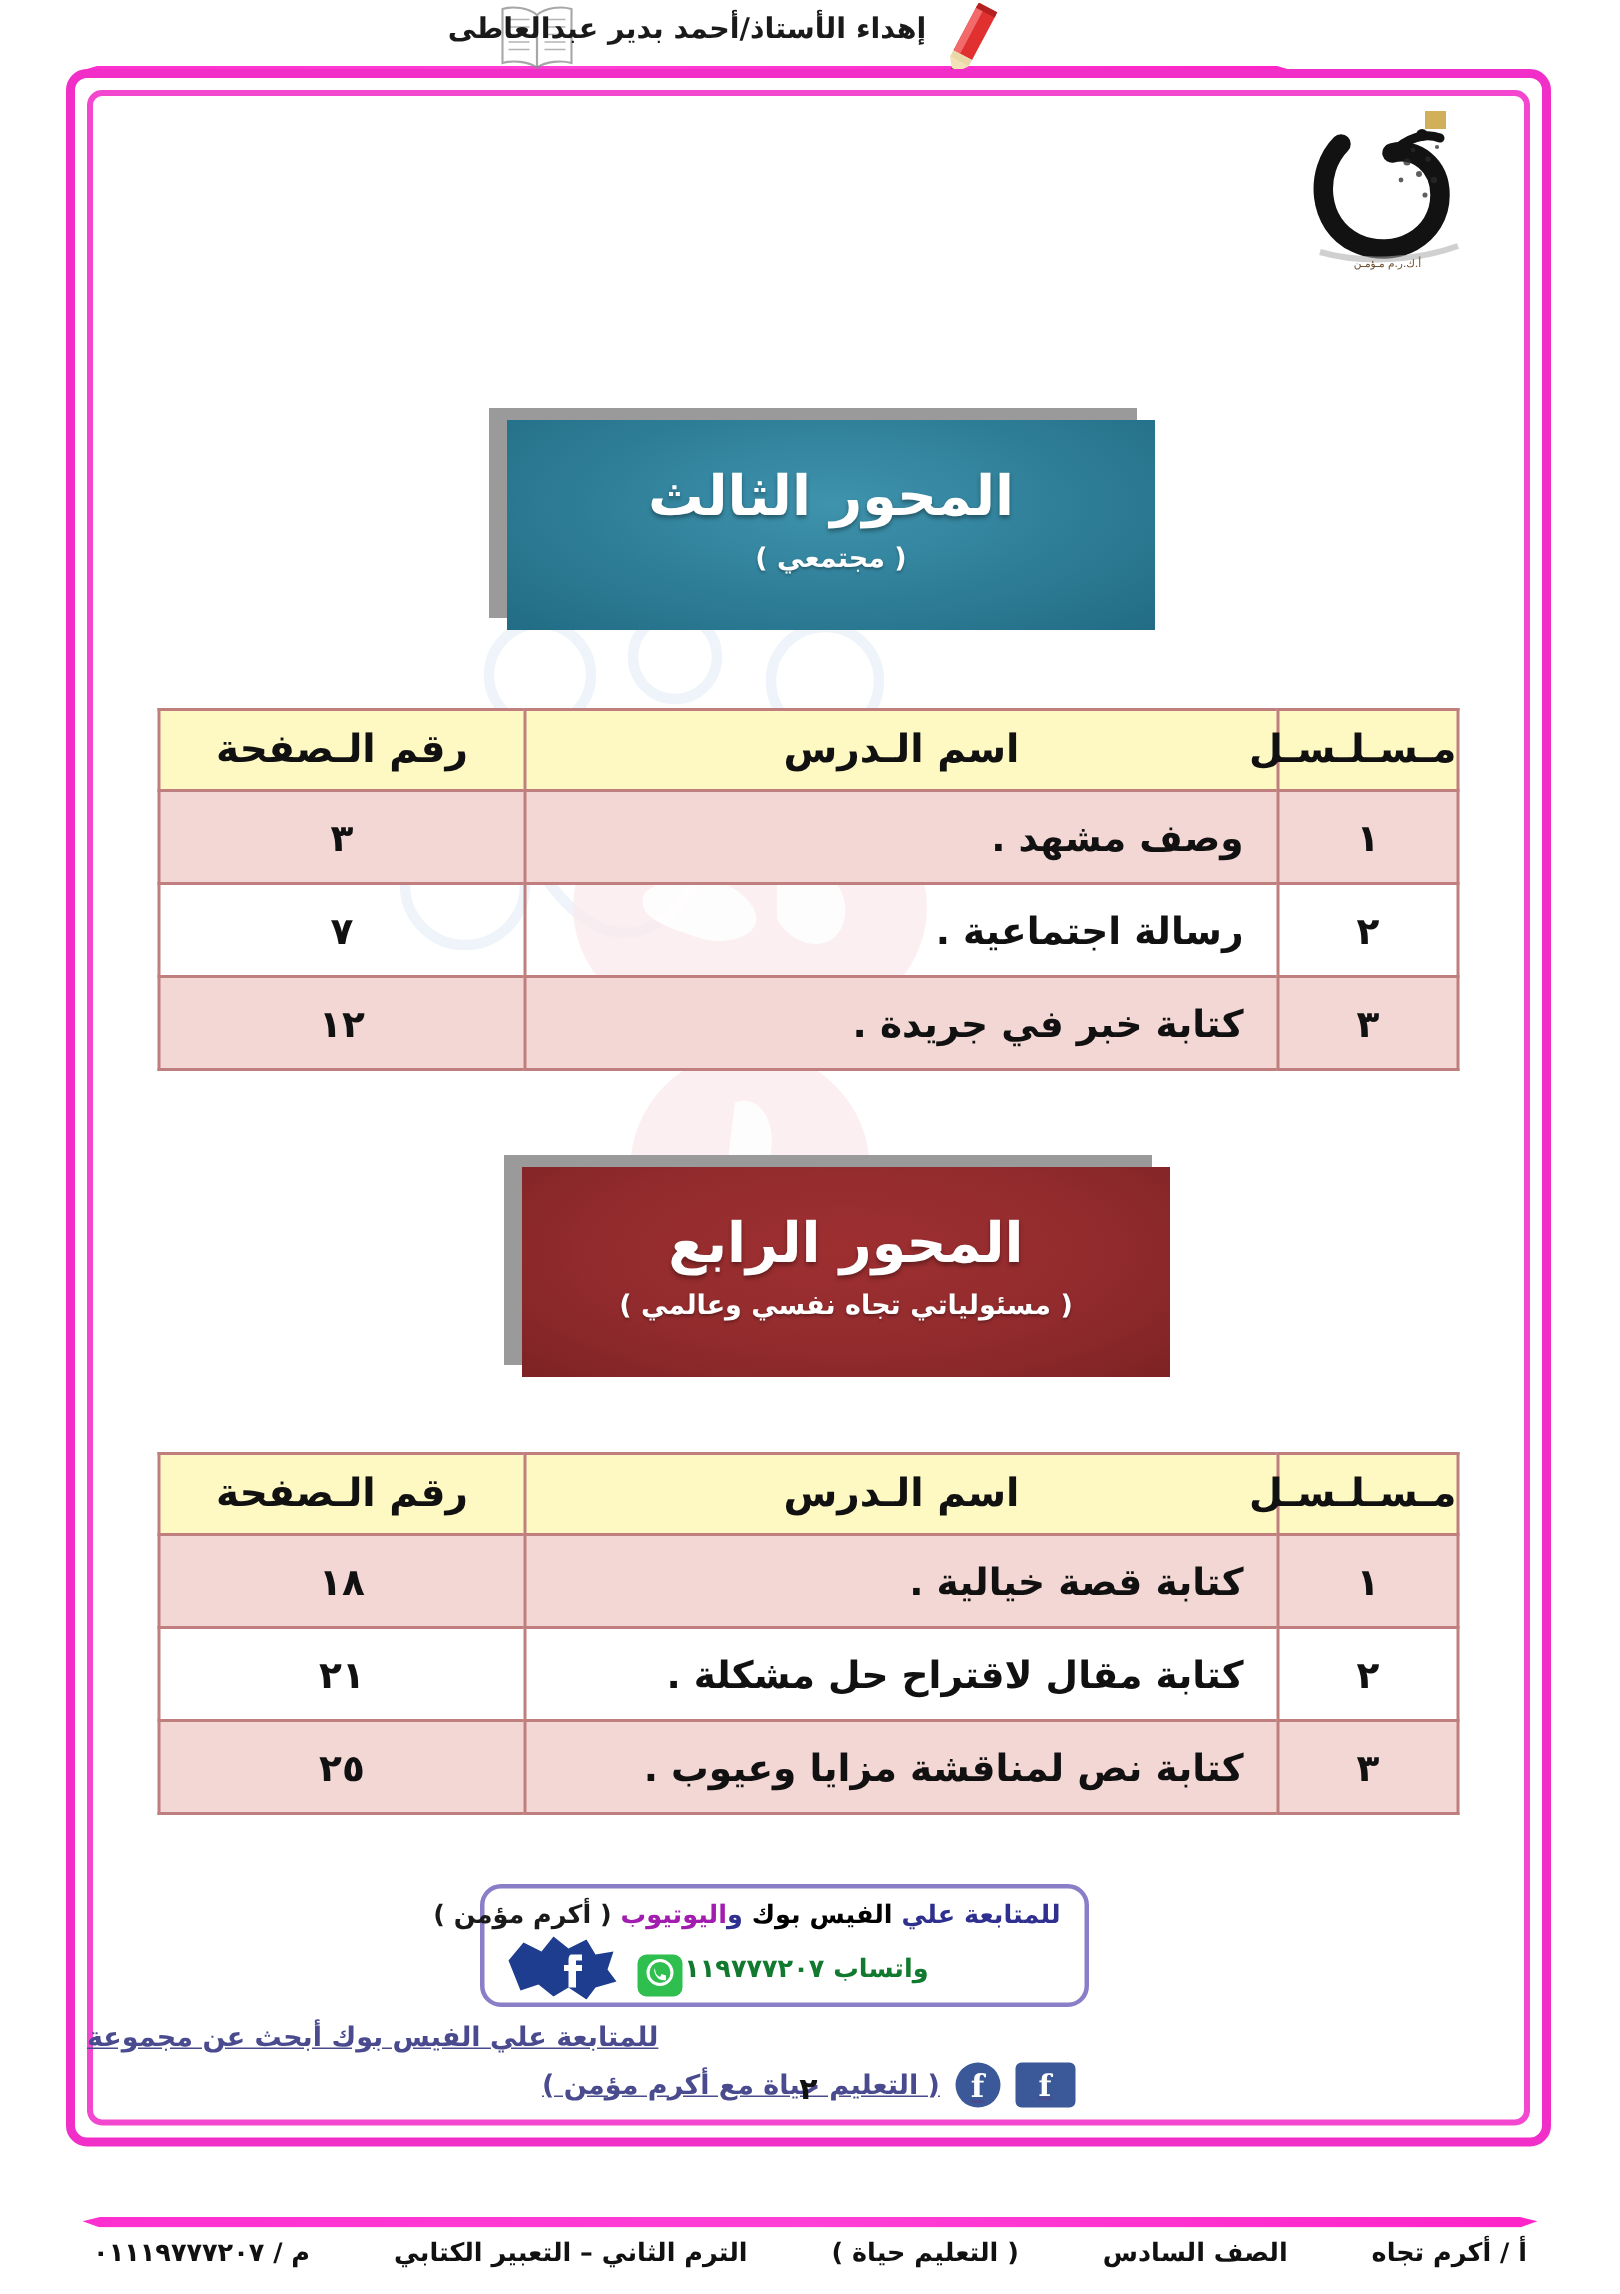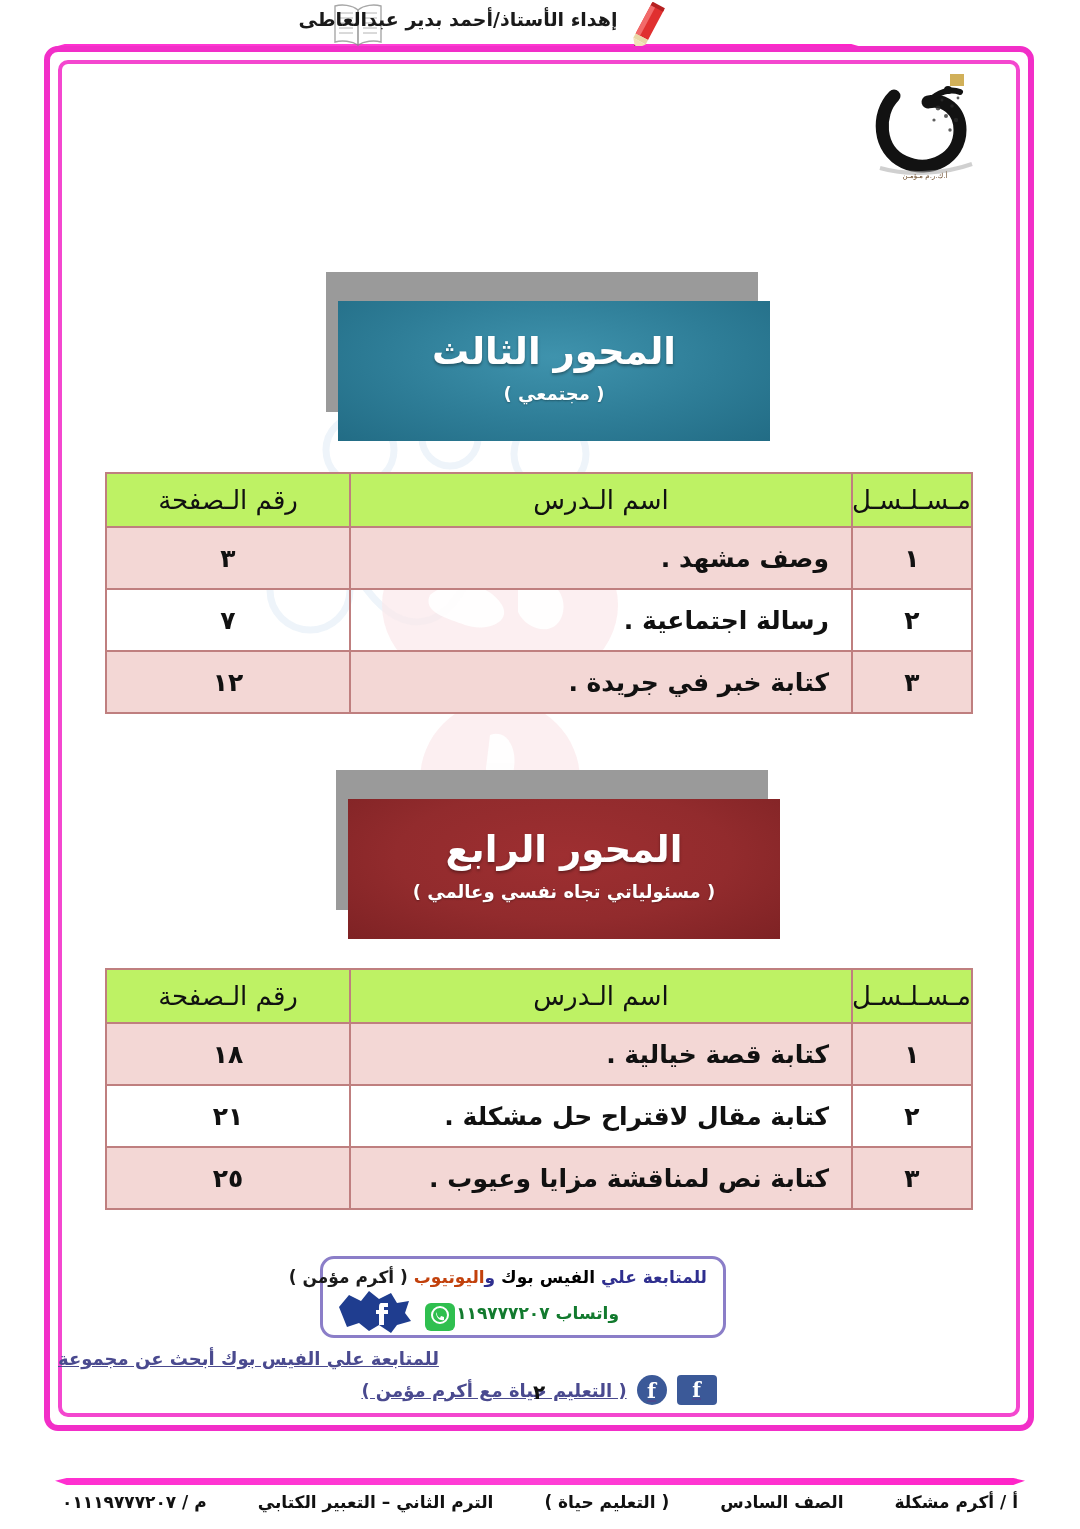--- a/index.html
+++ b/index.html
@@ -181,21 +181,21 @@
   
   .axis-wrap { position: absolute; width: 450px; height: 152px; }
   .axis-shadow {
     position: absolute;
     left: 0; top: 0;
     width: 432px; height: 140px;
     background: #9a9a9a;
   }
   .axis-plate {
     position: absolute;
-    left: 12px; top: 29px;
+    left: 12px; top: 8px;
     width: 432px; height: 140px;
     display: flex;
     flex-direction: column;
     align-items: center;
     justify-content: center;
     box-sizing: border-box;
     padding-bottom: 6px;
   }
   .axis-plate.teal {
     background: radial-gradient(ellipse at 50% 40%, #3f93ad 0%, #2e7d97 55%, #226c85 100%);
@@ -227,24 +227,24 @@
     direction: rtl;
   }
   .idx-table td, .idx-table th {
     border: 2px solid #bf7f7f;
     padding: 0;
     text-align: center;
     vertical-align: middle;
     font-family: "DejaVu Sans", "Liberation Sans", sans-serif;
   }
   .idx-table thead th {
-    background: #bef264;
+    background: #fef9c3;
     height: 52px;
     font-size: 26px;
-    font-weight: normal;
+    font-weight: bold;
     color: #111111;
     letter-spacing: 1px;
   }
   .idx-table tbody td {
     height: 60px;
     font-size: 25px;
     font-weight: bold;
     color: #111111;
   }
   .idx-table tbody tr.odd td { background: #f3d7d5; }
@@ -272,21 +272,21 @@
   .contact-line1 {
     position: absolute;
     top: 8px;
     right: 16px;
     font-size: 17px;
     font-weight: bold;
     white-space: nowrap;
     color: #2f2f8f;
   }
   .contact-line1 .fb-word { color: #000000; }
-  .contact-line1 .yt-word { color: #c2410c; }
+  .contact-line1 .yt-word { color: #a21caf; }
   .contact-line1 .name    { color: #1a1a1a; }
   .contact-line2 {
     position: absolute;
     top: 44px;
     right: 104px;
     font-size: 17px;
     font-weight: bold;
     color: #127a2e;
     white-space: nowrap;
   }
@@ -569,18 +569,18 @@
       <span class="fb-circle">f</span>
       <span>( التعليم حياة مع أكرم مؤمن )</span>
     </div>
   </div>
 
   <div class="page-number">٢</div>
 </div>
 
 <div class="bottom-rule"></div>
 <div class="footer-bar">
-  <span>أ / أكرم مشكلة</span>
+  <span>أ / أكرم تجاه</span>
   <span>الصف السادس</span>
   <span>( التعليم حياة )</span>
   <span>الترم الثاني – التعبير الكتابي</span>
   <span>م / ٠١١١٩٧٧٧٢٠٧</span>
 </div>
 
 </body></html>

